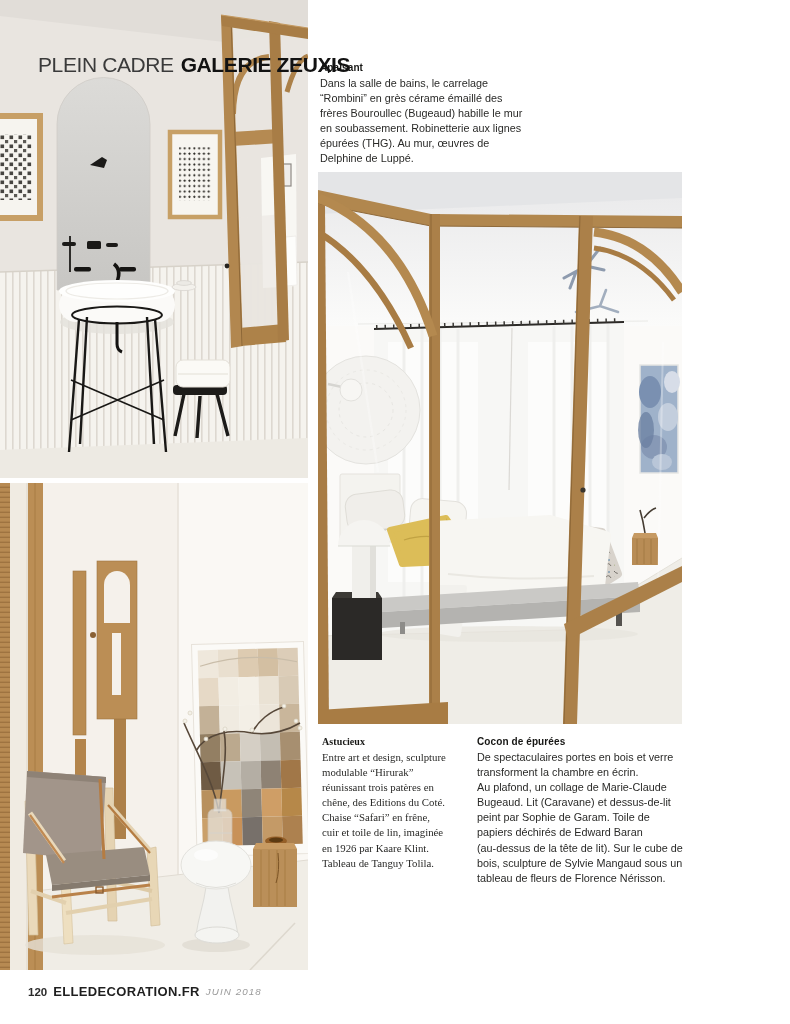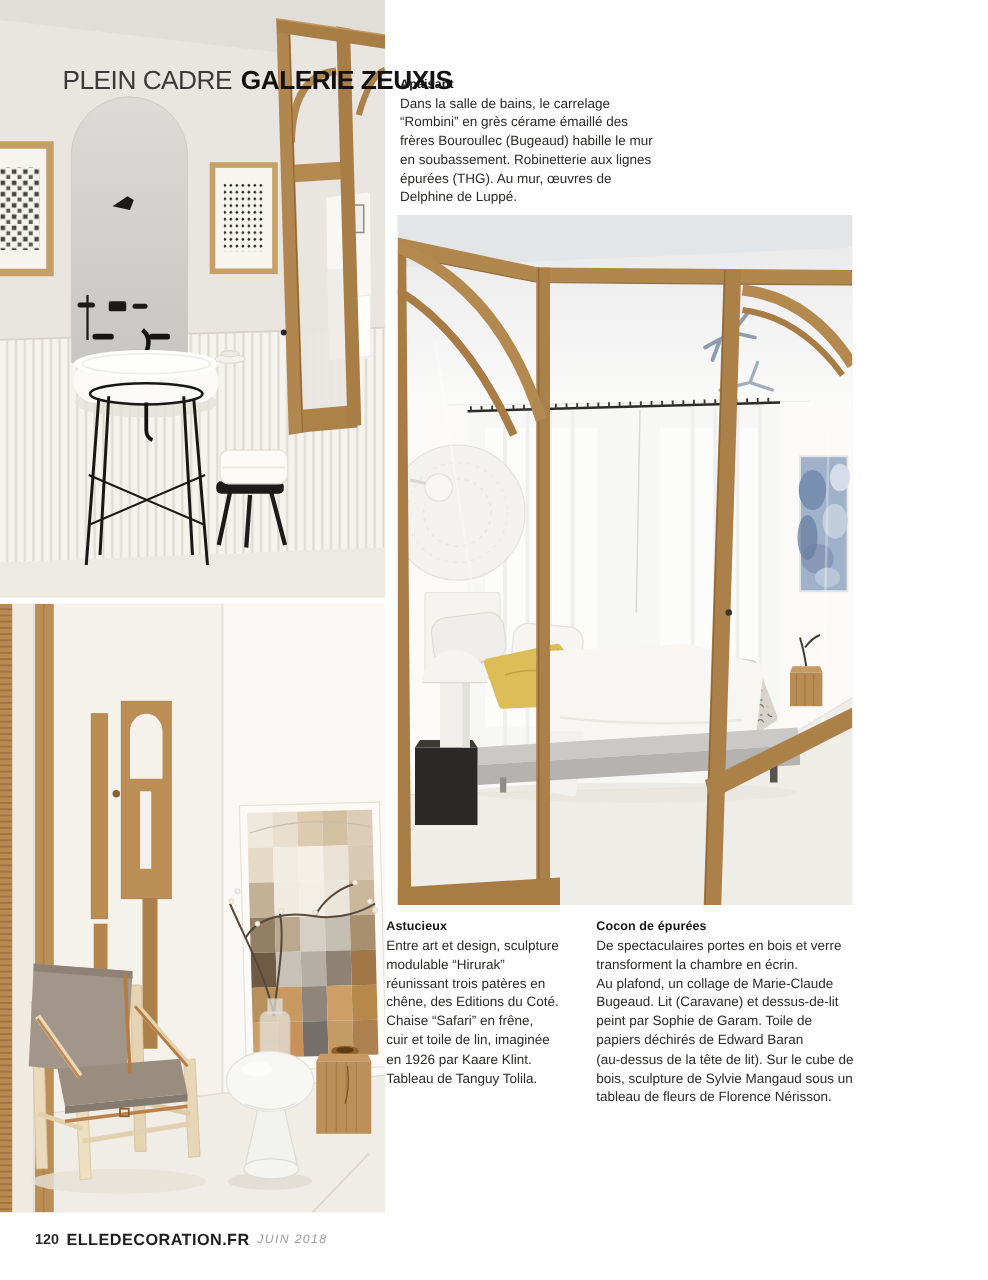--- a/index.html
+++ b/index.html
@@ -4,29 +4,29 @@
 <style>
   html,body{margin:0;padding:0;background:#ffffff;}
   body{width:790px;height:1024px;overflow:hidden;font-family:"Liberation Sans",sans-serif;}
   .page{position:relative;width:790px;height:1024px;background:#fff;}
   .photo{position:absolute;margin:0;padding:0;overflow:hidden;background:#eee;}
   .photo svg{display:block;width:100%;height:100%;}
   #photo-bath{left:0;top:0;width:308px;height:478px;}
   #photo-bedroom{left:318px;top:172px;width:364px;height:552px;}
   #photo-chair{left:0;top:483px;width:308px;height:487px;}
 
-  .masthead{position:absolute;left:50px;top:29px;z-index:5;display:flex;align-items:baseline;gap:7px;white-space:nowrap;}
+  .masthead{position:absolute;left:38px;top:29px;z-index:5;display:flex;align-items:baseline;gap:7px;white-space:nowrap;}
   .masthead .kicker{font-size:21px;font-weight:400;color:#3a3a3a;letter-spacing:-0.4px;}
   .masthead .title{font-size:21px;font-weight:700;color:#121212;letter-spacing:-0.4px;margin-top:24px;}
 
   .caption{position:absolute;color:#222220;}
   .caption h3{margin:0 0 3px 0;font-size:10px;font-weight:700;letter-spacing:.1px;color:#161614;}
   .caption p{margin:0;font-size:10.8px;line-height:15.1px;white-space:pre-line;color:#2a2a28;}
   #cap-apaisant{left:320px;top:62px;}
-  #cap-astucieux{left:309px;top:736px;}
+  #cap-astucieux{left:322px;top:736px;font-family:Liberation Serif, serif;}
   #cap-cocon{left:477px;top:736px;}
 
   .pagefooter{position:absolute;left:28px;top:984px;display:flex;align-items:center;gap:6px;white-space:nowrap;}
   .pagefooter .num{font-size:11.5px;font-weight:700;color:#2c2c2c;}
   .pagefooter .brand{font-size:13px;font-weight:700;letter-spacing:.35px;color:#1f1f1f;}
   .pagefooter .issue{font-size:9.8px;font-weight:400;letter-spacing:1.1px;color:#9b9b9b;font-style:italic;}
 </style>
 </head>
 <body>
 

